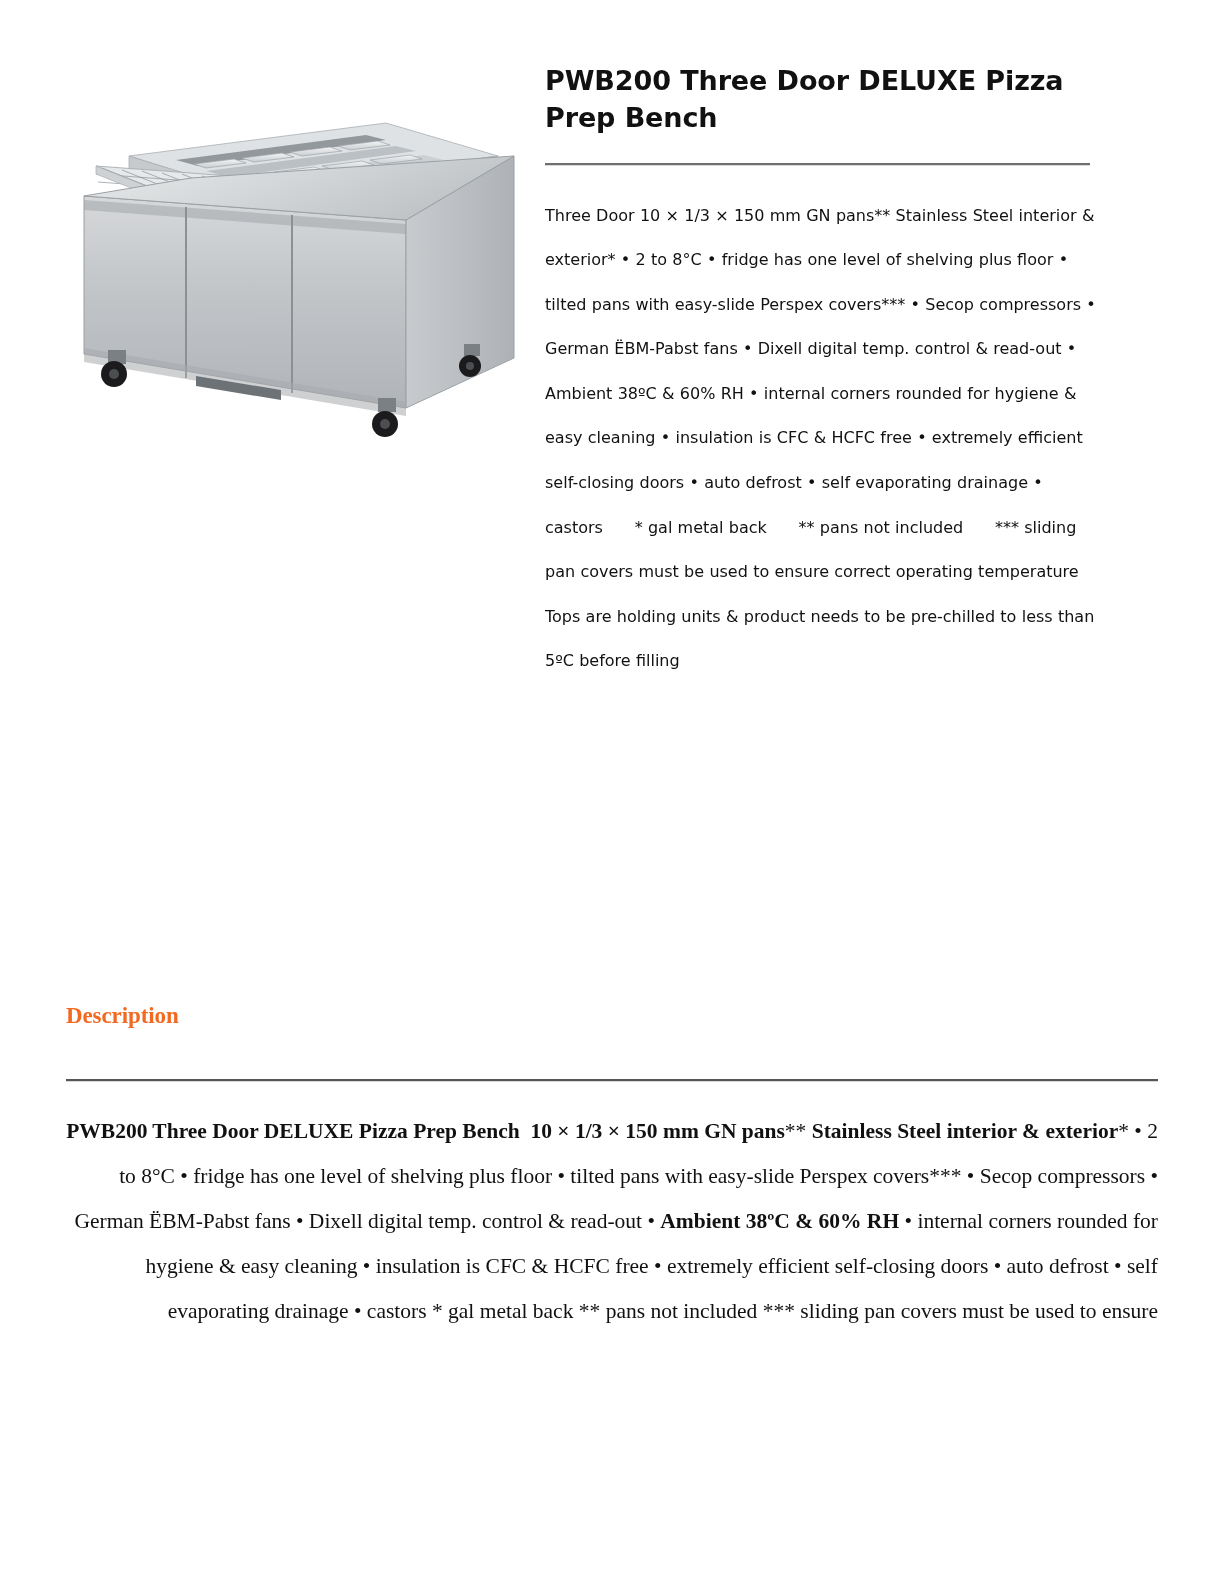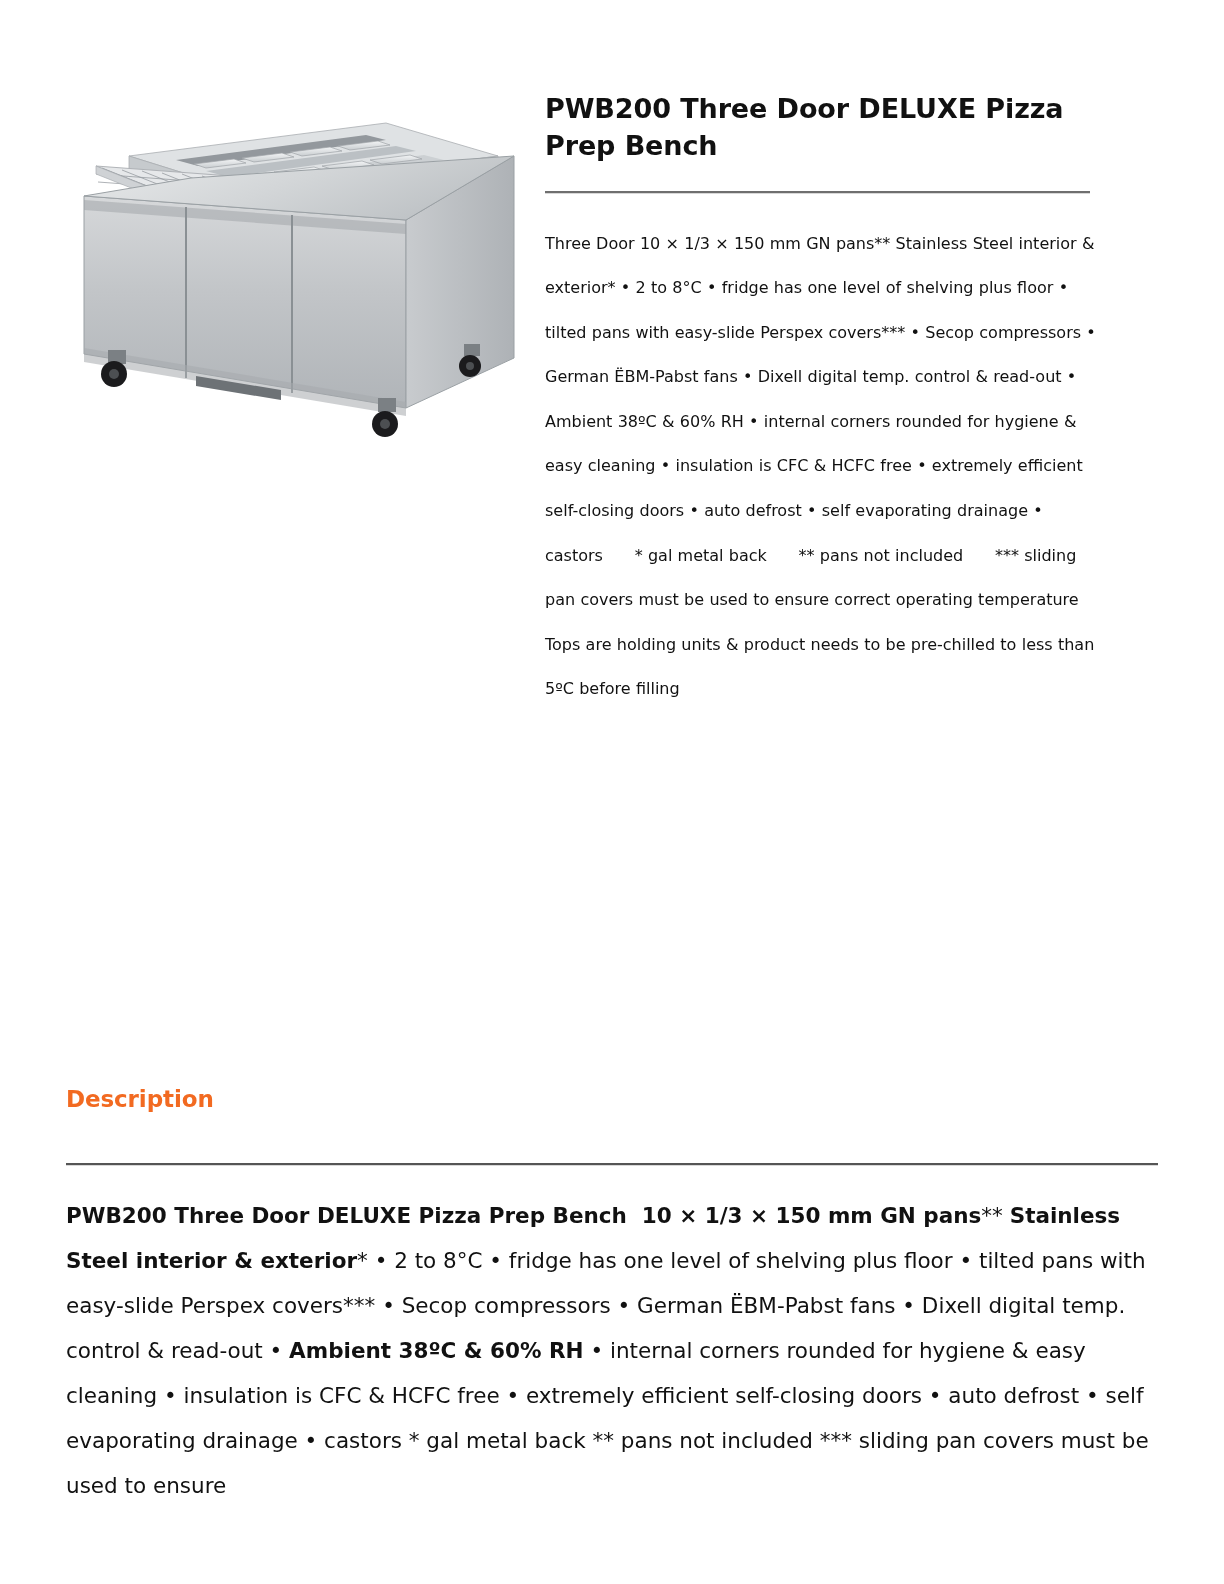--- a/index.html
+++ b/index.html
@@ -34,21 +34,21 @@
 
   .product-image-col {
     width: 545px;
     padding-left: 66px;
     padding-top: 108px;
     box-sizing: border-box;
   }
 
   .product-info-col {
     width: 600px;
-    padding-top: 90px;
+    padding-top: 62px;
     box-sizing: border-box;
   }
 
   
   .product-photo {
     position: relative;
     width: 470px;
     height: 360px;
   }
   .ph-svg { display: block; }
@@ -79,22 +79,23 @@
     margin: 28px 0 0 0;
     color: #111111;
     white-space: pre-wrap;
     word-spacing: 0.2px;
   }
 
   
   .desc-section {
     position: absolute;
     left: 66px;
-    top: 1086px;
+    top: 1002px;
     width: 1092px;
+    font-family: Liberation Serif, serif;
   }
   .desc-heading {
     font-size: 23px;
     font-weight: bold;
     color: #f26a21;
     letter-spacing: -0.1px;
     margin: 0;
     line-height: 1.2;
   }
   .rule-desc {
@@ -104,20 +105,21 @@
     border-bottom: 1px solid #d8d8d8;
     margin: 49px 0 0 0;
   }
   .desc-body {
     width: 1092px;
     font-size: 21.5px;
     line-height: 45px;
     margin: 27px 0 0 0;
     color: #111111;
     white-space: pre-wrap;
+    text-align: right;
   }
   .desc-body b { font-weight: bold; }
 </style>
 </head>
 <body>
 
 <div class="page">
 
   <div class="top-section">
 

